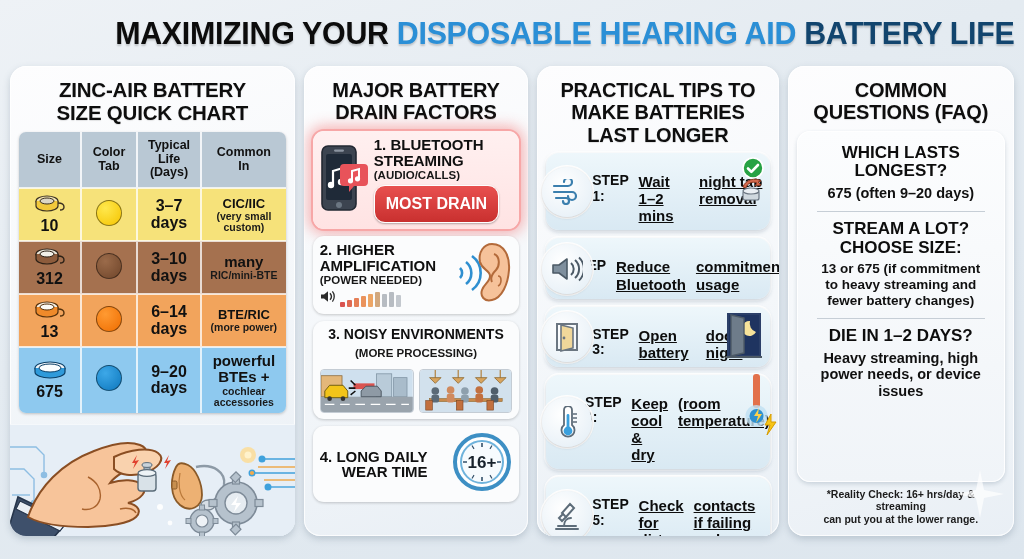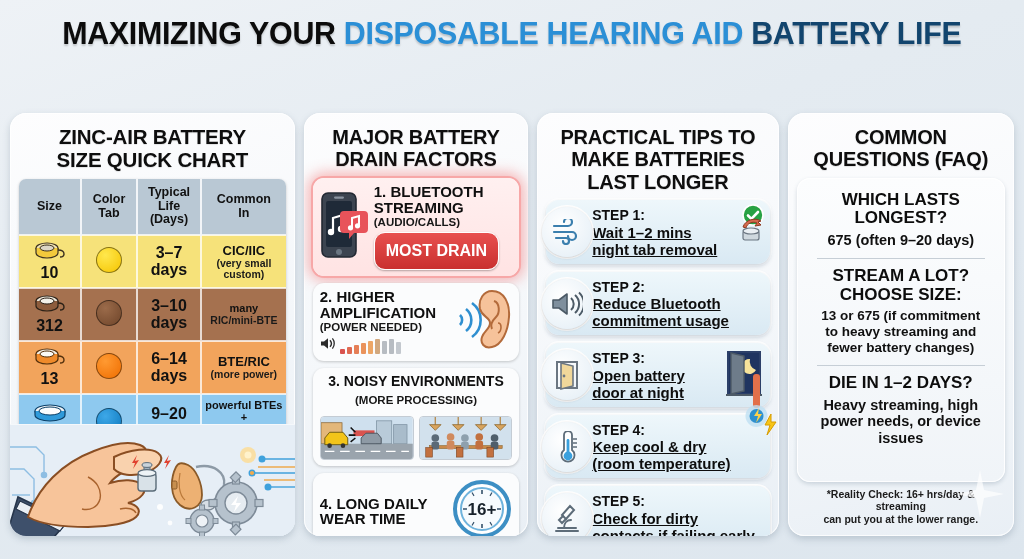--- a/index.html
+++ b/index.html
@@ -9,21 +9,21 @@
     overflow: hidden;
   }
   body {
     background: linear-gradient(160deg, #eef2f6 0%, #e4ebf1 40%, #dde6ee 100%);
     position: relative;
   }
 
   
   #title-bar {
     height: 62px;
-    display: flex; align-items: center; justify-content: center;
+    display: flex; align-items: center; justify-content: flex-end;
     padding-top: 6px;
   }
   #title-bar .title-text {
     font-size: 31px;
     font-weight: 800;
     letter-spacing: -0.3px;
     white-space: nowrap;
     font-family: "Liberation Sans", sans-serif;
     text-shadow: 0 2px 2px rgba(0,0,0,0.18);
     transform: scaleX(0.98);
@@ -42,21 +42,20 @@
     padding: 0 10px;
   }
   .panel {
     background: linear-gradient(165deg,#fdfdfe 0%,#f4f7fa 55%,#e9eff5 100%);
     border-radius: 16px;
     box-shadow: 0 3px 7px rgba(90,110,130,0.28), 0 0 0 1px rgba(255,255,255,0.8) inset;
     padding: 8px 9px 9px;
     display: flex; flex-direction: column;
     position: relative;
     overflow: hidden;
-    margin-top: 47px;
   }
   .p1 { width: 288px; }
   .p2 { width: 227px; }
   .p3 { width: 244px; }
   .p4 { width: 229px; }
 
   .panel-title {
     text-align: center;
     font-weight: 800;
     font-size: 20.5px;
@@ -104,21 +103,21 @@
 
   .cell-size { width: 62px; }
   .cell-tab  { width: 56px; }
   .cell-life { width: 64px; }
   .size-num {
     font-size: 16px; font-weight: 800; color: #111; display:block; margin-top:1px;
   }
   .life-txt { font-size: 16px; font-weight: 800; color:#111; line-height:1.05; }
   .common-main { font-size: 13px; font-weight: 800; color:#111; line-height:1.08; }
   .common-sub  { font-size: 10.5px; font-weight: 600; color:#1a1a1a; line-height:1.06; display:block; }
-  .row-312 .common-main, .row-675 .common-main { font-size: 11px; }
+  .row-312 .common-main, .row-675 .common-main { font-size: 15px; }
 
   .dot { width: 26px; height: 26px; border-radius: 50%; display:inline-block; border:1.5px solid rgba(0,0,0,.45); }
   .dot-10  { background: radial-gradient(circle at 35% 30%, #ffe84d, #f5c400); }
   .dot-312 { background: radial-gradient(circle at 35% 30%, #9b6b4a, #6f452a); }
   .dot-13  { background: radial-gradient(circle at 35% 30%, #ff9a32, #ef6d00); }
   .dot-675 { background: radial-gradient(circle at 35% 30%, #3da8e8, #0d77bd); }
 
   .batt-ico { display:block; margin: 0 auto; }
 
   
@@ -164,23 +163,23 @@
     border:1px solid #c4ccd4;
   }
 
   
   .step-list { display:flex; flex-direction:column; gap:8px; flex:1; }
   .step-card {
     position:relative;
     background: linear-gradient(180deg,#eef7fb 0%, #d9e9f3 100%);
     border-radius: 13px;
     box-shadow: 0 2px 4px rgba(60,90,120,.28), 0 0 0 2px #ffffff;
-    padding: 8px 7px 6px 46px;
+    padding: 20px 7px 6px 46px;
     min-height: 60px;
-    display:flex; flex-direction:column; justify-content:center;
+    display:flex; flex-direction:row; justify-content:center;gap:10px;
   }
   .step-icon {
     position:absolute; left:-4px; top:50%; transform:translateY(-50%);
     width: 50px; height: 50px; border-radius: 50%;
     background: radial-gradient(circle at 40% 35%, #ffffff, #e2edf5);
     box-shadow: 0 1px 3px rgba(0,0,0,.22), 0 0 0 2px #fff;
     display:flex; align-items:center; justify-content:center;
   }
   .step-label { font-size: 14px; font-weight:800; color:#0d0d0d; line-height:1.1; }
   .step-text  { font-size: 15px; font-weight:700; color:#0d0d0d; line-height:1.14;text-decoration:underline; }
@@ -544,21 +543,21 @@
                 <rect x="70" y="32" width="7" height="10"></rect>
               </g>
             </svg>
           </div>
         </div>
       </div>
 
       <div class="drain-card" style="justify-content:space-between">
         <div>
           <div class="d-title">4. LONG DAILY</div>
-          <div class="d-title" style="text-align:left">WEAR TIME</div>
+          <div class="d-title" style="text-align:right">WEAR TIME</div>
         </div>
         <span>
           <svg width="60" height="60" viewBox="0 0 60 60">
             <circle cx="30" cy="30" r="27" fill="#ffffff" stroke="#3d8fc4" stroke-width="4"></circle>
             <circle cx="30" cy="30" r="21" fill="#f7fbfe" stroke="#6fb3dc" stroke-width="2"></circle>
             <g stroke="#33506a" stroke-width="1.6">
               <path d="M30 11v4M30 45v4M11 30h4M45 30h4"></path>
               <path d="M20 13.5l2 3.4M40 13.5l-2 3.4M20 46.5l2-3.4M40 46.5l-2-3.4" stroke-width="1.2"></path>
             </g>
             <text x="30" y="36" text-anchor="middle" font-family="Liberation Sans, sans-serif" font-size="17" font-weight="800" fill="#18222c">16+</text>

